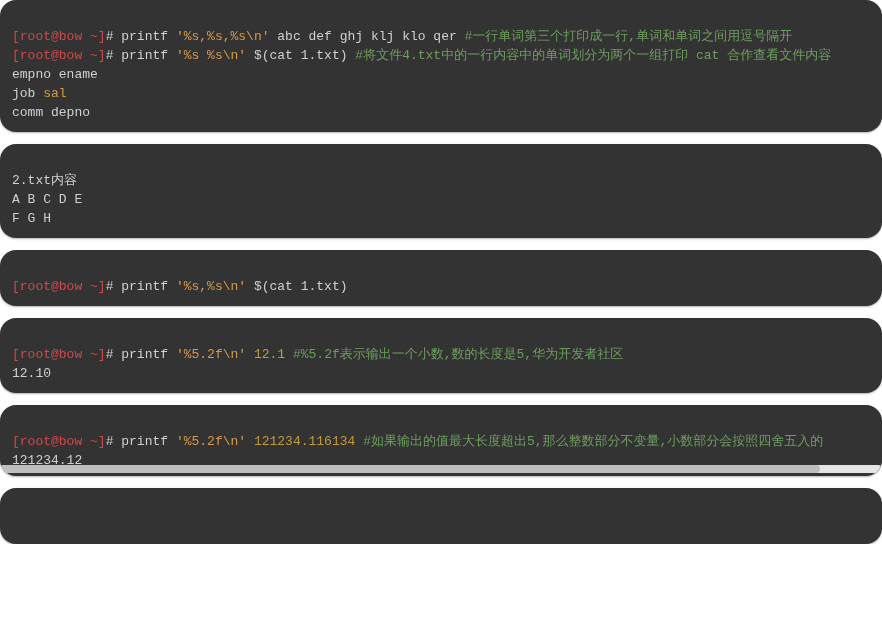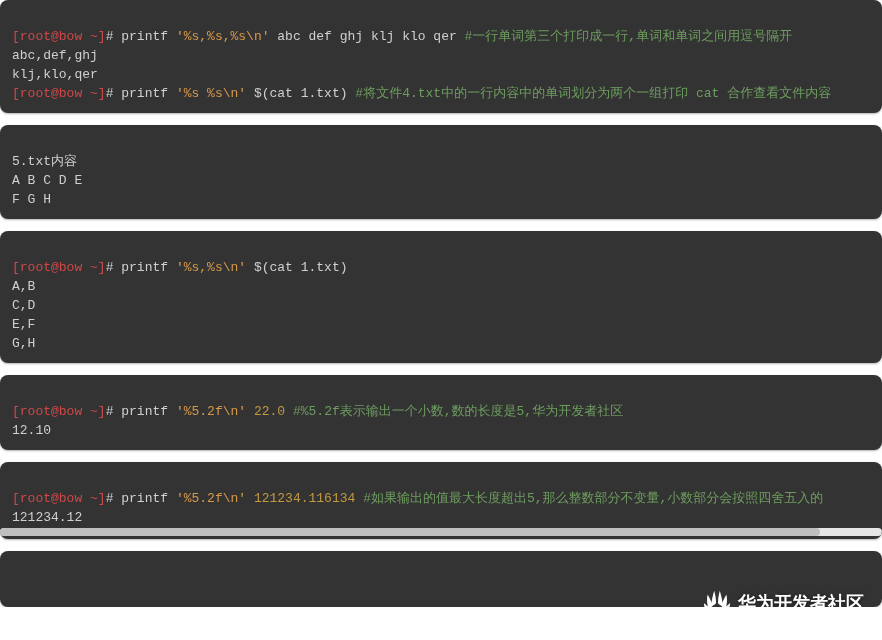--- a/index.html
+++ b/index.html
@@ -8,37 +8,37 @@
     font-family:Consolas,"Courier New",monospace;
     font-size:13px;
     line-height:19px;
     background:#fff;
     color:#d4d4d4;
   }
   .block {
     background:#333;
     padding:8px 12px 10px 12px;
     margin-bottom:12px;
-    border-radius:8px;
+    border-radius:16px;
     box-shadow:0 1px 2px rgba(0,0,0,.3);
     overflow:hidden;
     white-space:pre;
   }
   .prompt { color:#d14848; }
   .hash   { color:#cfd0d2; }
   .cmd    { color:#cfd0d2; }
   .str    { color:#d79a4a; }
   .num    { color:#c3993f; }
   .cmt    { color:#6d9d5e; }
   .out    { color:#cfd0d2; }
   .key    { color:#d79a4a; }
   .outwrap { display:block; }
 
   
-  .scroll { position:relative; padding-bottom:12px; }
+  .scroll { position:relative; padding-bottom:6px; }
   .scroll::after{
     content:"";
     position:absolute; left:0; right:0; bottom:3px; height:8px;
     background:#e6e6e6; border-radius:4px;
   }
   .scroll::before{
     content:"";
     position:absolute; left:0; width:93%; bottom:3px; height:8px;
     background:#bfbfbf; border-radius:4px; z-index:1;
   }
@@ -53,38 +53,36 @@
   }
   .watermark svg { width:30px; height:30px; }
   .page { position:relative; width:882px; }
 </style>
 </head>
 <body>
 <div class="page">
 
 <div class="block">
 <span><span class="prompt">[root@bow ~]</span><span class="hash">#</span> <span class="cmd">printf</span> <span class="str">'%s,%s,%s\n'</span> <span class="cmd">abc def ghj klj klo qer</span> <span class="cmt">#一行单词第三个打印成一行,单词和单词之间用逗号隔开</span></span>
-<span class="out outwrap">abc,def,ghj
-klj,klo,qer</span><span><span class="prompt">[root@bow ~]</span><span class="hash">#</span> <span class="cmd">printf</span> <span class="str">'%s %s\n'</span> <span class="cmd">$(cat 1.txt)</span> <span class="cmt">#将文件4.txt中的一行内容中的单词划分为两个一组打印 cat 合作查看文件内容</span></span>
-</div>
+<span><span class="prompt">[root@bow ~]</span><span class="hash">#</span> <span class="cmd">printf</span> <span class="str">'%s %s\n'</span> <span class="cmd">$(cat 1.txt)</span> <span class="cmt">#将文件4.txt中的一行内容中的单词划分为两个一组打印 cat 合作查看文件内容</span></span>
+<span class="out outwrap"><span>empno ename</span>
+<span>job </span><span class="key">sal</span>
+<span>comm depno</span></span></div>
 
 <div class="block">
-<span class="out">5.txt内容</span>
+<span class="out">2.txt内容</span>
 <span class="out">A B C D E</span>
 <span class="out">F G H</span></div>
 
 <div class="block">
 <span><span class="prompt">[root@bow ~]</span><span class="hash">#</span> <span class="cmd">printf</span> <span class="str">'%s,%s\n'</span> <span class="cmd">$(cat 1.txt)</span></span>
-<span class="out outwrap">A,B
-C,D
-E,F
-G,H</span></div>
+</div>
 
 <div class="block">
-<span><span class="prompt">[root@bow ~]</span><span class="hash">#</span> <span class="cmd">printf</span> <span class="str">'%5.2f\n'</span> <span class="num">22.0</span> <span class="cmt">#%5.2f表示输出一个小数,数的长度是5,华为开发者社区</span></span>
+<span><span class="prompt">[root@bow ~]</span><span class="hash">#</span> <span class="cmd">printf</span> <span class="str">'%5.2f\n'</span> <span class="num">12.1</span> <span class="cmt">#%5.2f表示输出一个小数,数的长度是5,华为开发者社区</span></span>
 <span class="out outwrap">12.10</span></div>
 
 <div class="block scroll">
 <span><span class="prompt">[root@bow ~]</span><span class="hash">#</span> <span class="cmd">printf</span> <span class="str">'%5.2f\n'</span> <span class="num">121234.116134</span> <span class="cmt">#如果输出的值最大长度超出5,那么整数部分不变量,小数部分会按照四舍五入的</span></span>
 <span class="out outwrap">121234.12</span></div>
 
 <div class="block" style="margin-bottom:0;">
 
 </div>
 

